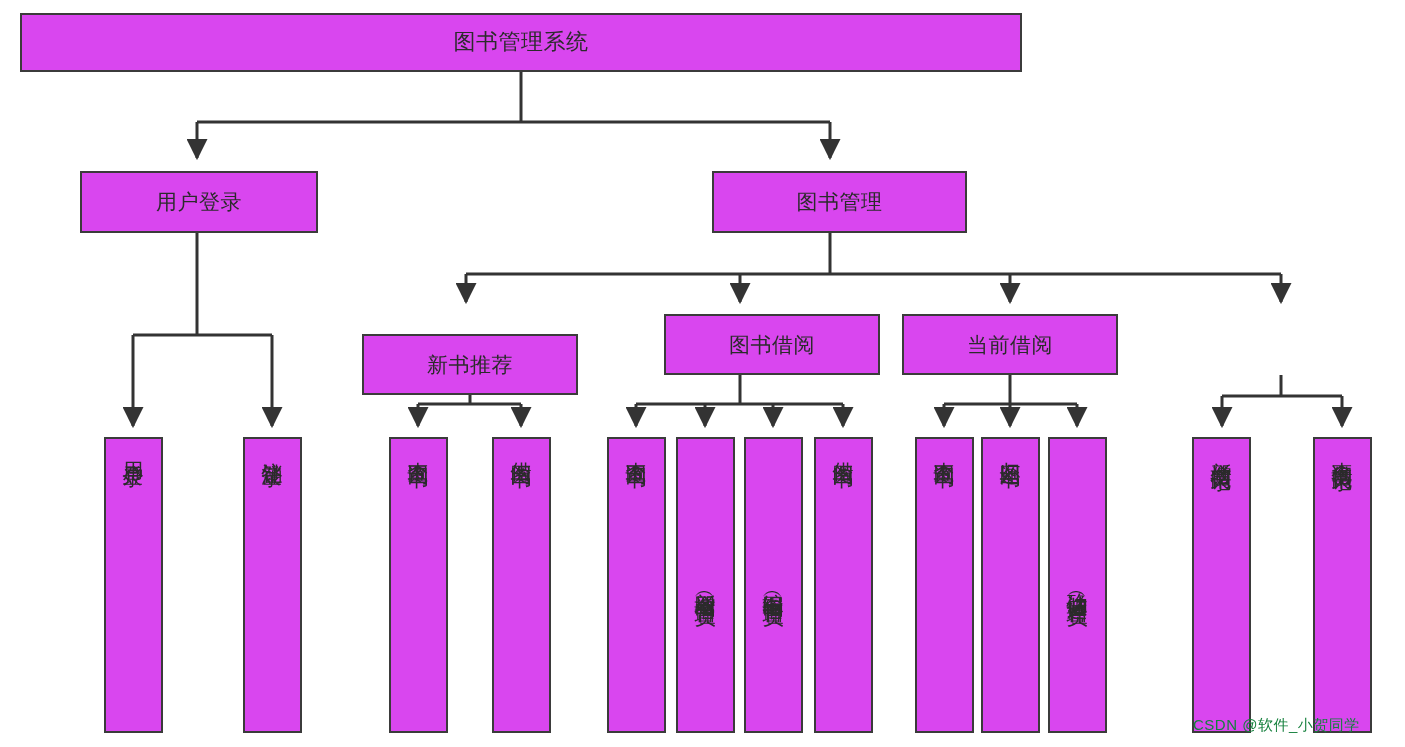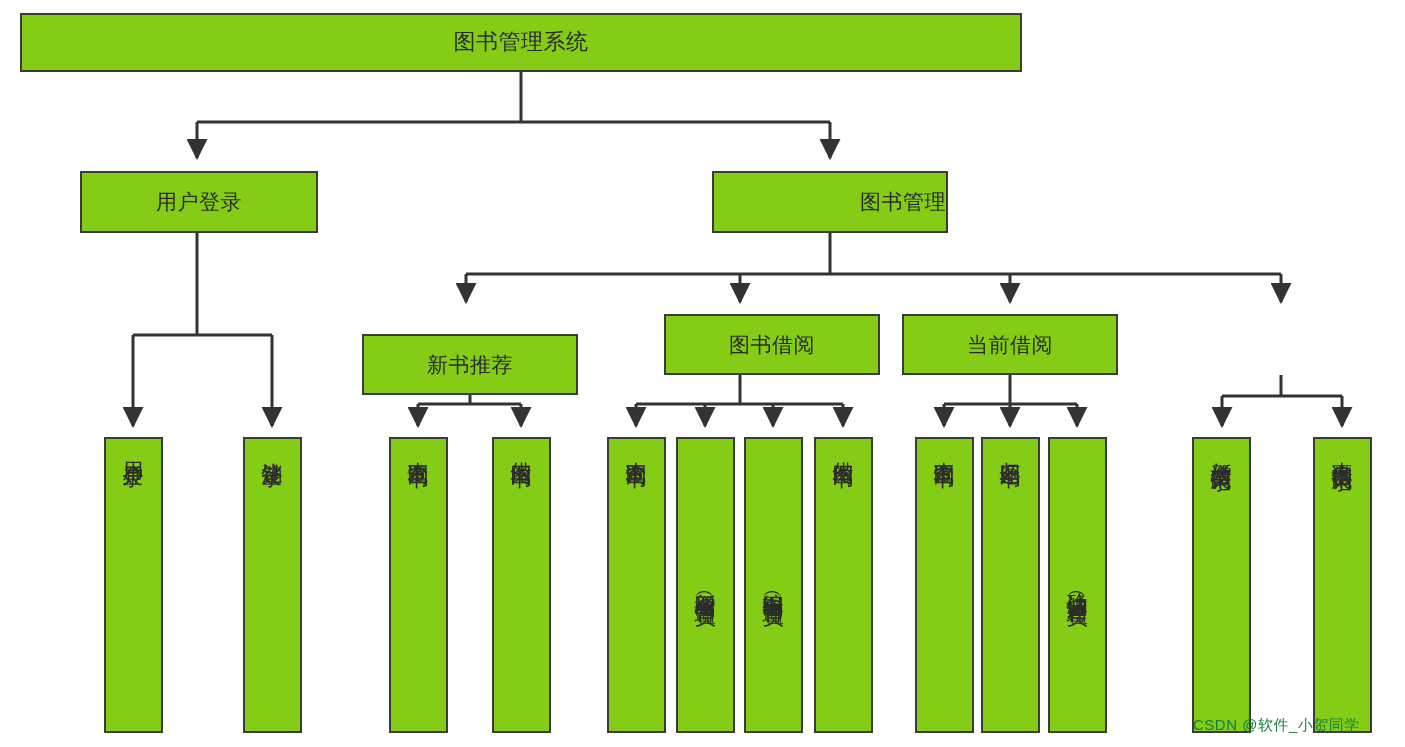--- a/index.html
+++ b/index.html
@@ -22,21 +22,21 @@
     position: absolute;
     left: 0;
     top: 0;
     width: 1405px;
     height: 747px;
     pointer-events: none;
   }
   .node {
     position: absolute;
     box-sizing: border-box;
-    background: #84cc16;
+    background: #d946ef;
     border: 2px solid #3b3b3b;
     display: flex;
     align-items: center;
     justify-content: center;
     color: #2b2b2b;
   }
   .node .label {
     display: block;
     text-align: center;
     line-height: 1.22;
@@ -133,21 +133,21 @@
   </svg>
 
   <div class="node horiz root" style="left:20px; top:13px; width:1002px; height:59px;">
     <span class="label">图书管理系统</span>
   </div>
 
   <div class="node horiz" style="left:80px; top:171px; width:238px; height:62px;">
     <span class="label">用户登录</span>
   </div>
 
-  <div class="node horiz" style="left:712px; top:171px; width:236px; height:62px;justify-content:flex-end;">
+  <div class="node horiz" style="left:712px; top:171px; width:255px; height:62px;">
     <span class="label">图书管理</span>
   </div>
 
   <div class="node horiz" style="left:362px; top:314px; width:216px; height:61px;margin-top:20px;">
     <span class="label">新书推荐</span>
   </div>
 
   <div class="node horiz" style="left:632px; top:314px; width:216px; height:61px;margin-left:32px;">
     <span class="label">图书借阅</span>
   </div>

